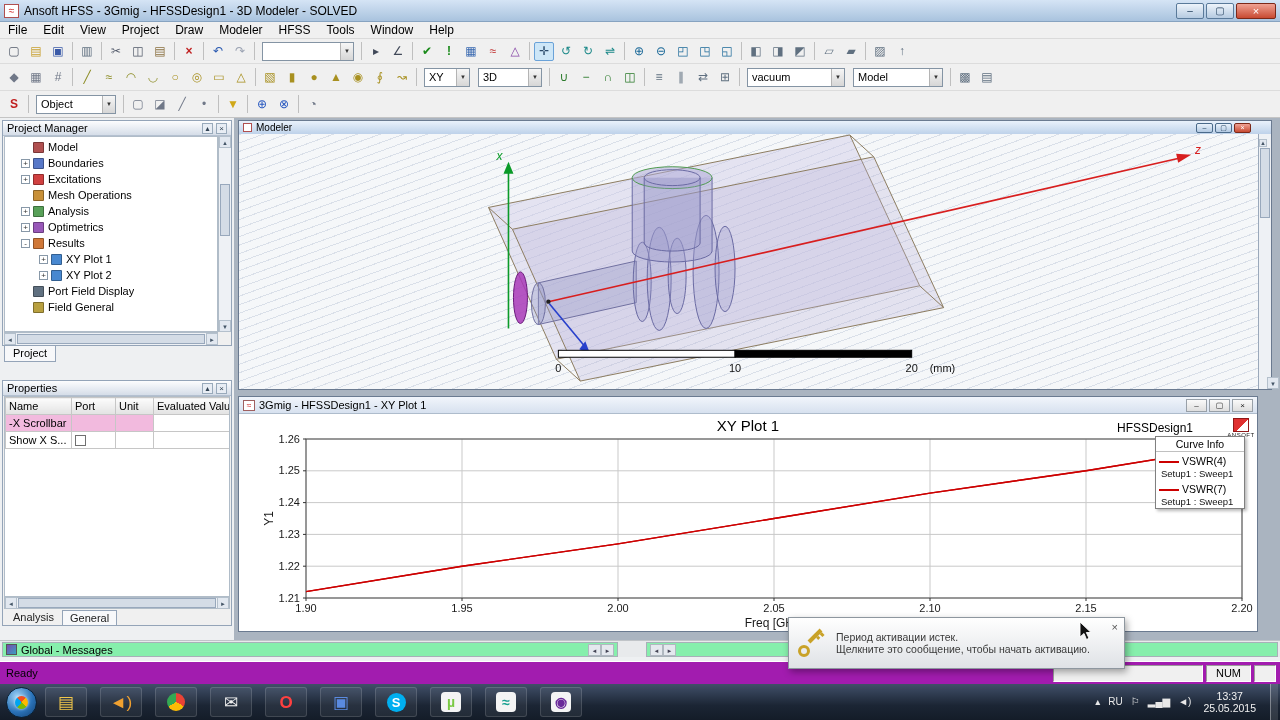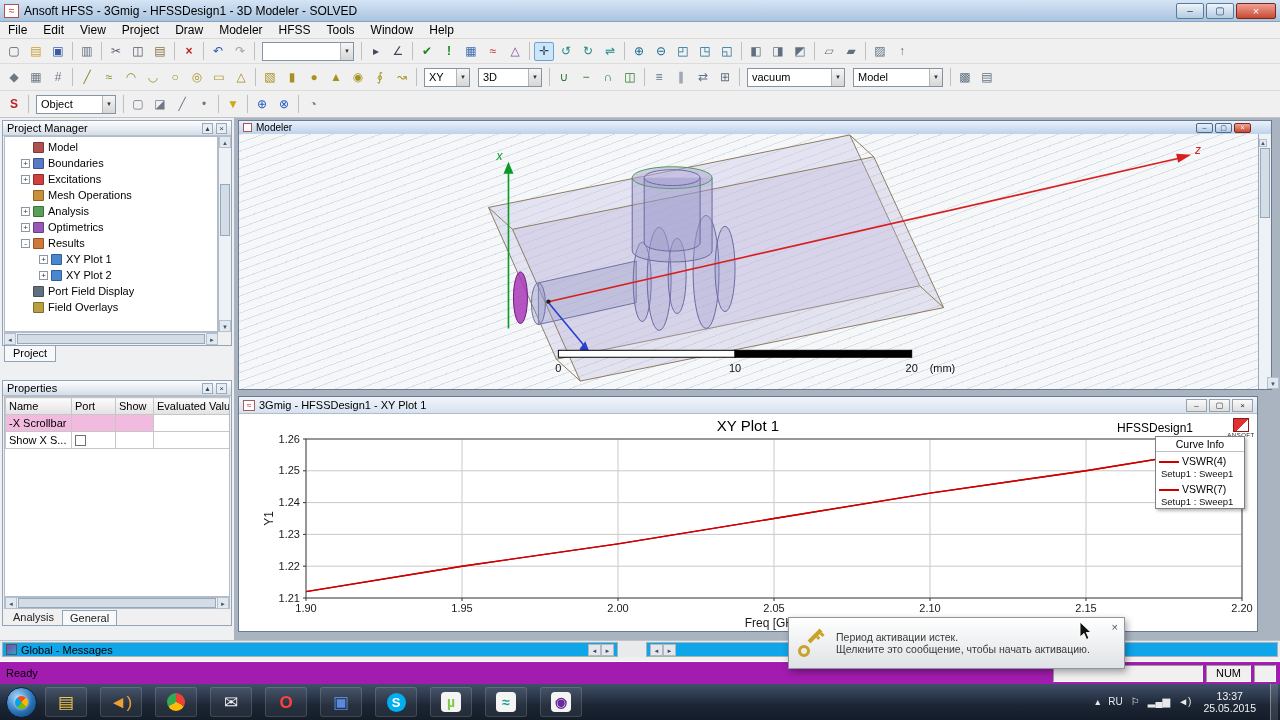--- a/index.html
+++ b/index.html
@@ -101,21 +101,21 @@
   .leg-name{font-size:10.5px;}
   .leg-sub{font-size:9.5px;padding-left:2px;color:#111;}
   #chart-svg{position:absolute;left:0;top:0;}
   .grid{stroke:#c9c9c9;stroke-width:1;}
   .axis{fill:none;stroke:#4a4a4a;stroke-width:1;}
   .tick{font-size:11px;fill:#1a1a1a;}
   .alabel{font-size:12px;fill:#1a1a1a;}
 
   
   .msgbar{position:absolute;left:0;top:640px;width:1280px;height:17px;background:#e8eaec;border-top:1px solid #c0c4c8;z-index:8;}
-  .msg-pane{position:absolute;top:1px;height:15px;background:#0ea5e9;border:1px solid #a8b0b8;display:flex;align-items:center;font-size:11px;padding:0 3px;}
+  .msg-pane{position:absolute;top:1px;height:15px;background:#86efac;border:1px solid #a8b0b8;display:flex;align-items:center;font-size:11px;padding:0 3px;}
   .msg-left{left:2px;width:616px;}
   .msg-right{left:646px;right:2px;}
   .msg-ico{width:11px;height:11px;background:linear-gradient(135deg,#7a4ab0,#38a0c0);border:1px solid #555;margin-right:4px;flex:0 0 auto;}
   .mini-scroll{margin-left:auto;display:flex;}
   .msg-right .mini-scroll{margin-left:0;}
   .mini-scroll span{width:13px;height:12px;font-size:6px;line-height:12px;text-align:center;background:#e4e8ee;border:1px solid #b0b8c0;color:#445;}
 
   
   .statusbar{position:absolute;left:0;top:661px;width:1280px;height:23px;background:#a21caf;border-top:1px solid #fff;display:flex;align-items:center;font-size:11px;z-index:8;}
   .sb-ready{padding-left:6px;}
@@ -295,21 +295,21 @@
 
         <div class="tree-item">
           <span class="expander"></span>
           <span class="tree-ico" style="background: rgb(96, 112, 128);"></span>
           <span class="tree-label">Port Field Display</span>
         </div>
 
         <div class="tree-item">
           <span class="expander"></span>
           <span class="tree-ico" style="background: rgb(184, 160, 64);"></span>
-          <span class="tree-label">Field Overlays</span>
+          <span class="tree-label">Field General</span>
         </div>
       </div>
     <div class="vscroll">
       <span class="sarr">▲</span>
       <span class="vthumb" style="top:48px;height:52px;"></span>
       <span class="sarr" style="position:absolute;bottom:0;">▼</span>
     </div>
     <div class="hscroll">
       <span class="sarr">◄</span>
       <span class="hthumb"></span>
@@ -325,21 +325,21 @@
         <span class="ph-btn">▴</span>
         <span class="ph-btn">×</span>
       </span>
     </div>
     <div class="prop-body">
       <table class="prop-table">
         <tbody>
             <tr>
           <th class="c1">Name</th>
           <th class="c2">Port</th>
-          <th class="c3">Show</th>
+          <th class="c3">Unit</th>
           <th class="c4">Evaluated Value</th>
         </tr>
         <tr>
           <td class="c1 hl">-X Scrollbar</td>
           <td class="c2 hl"></td>
           <td class="c3 hl"></td>
           <td class="c4"></td>
         </tr>
         <tr>
           <td class="c1">Show X S...</td>

